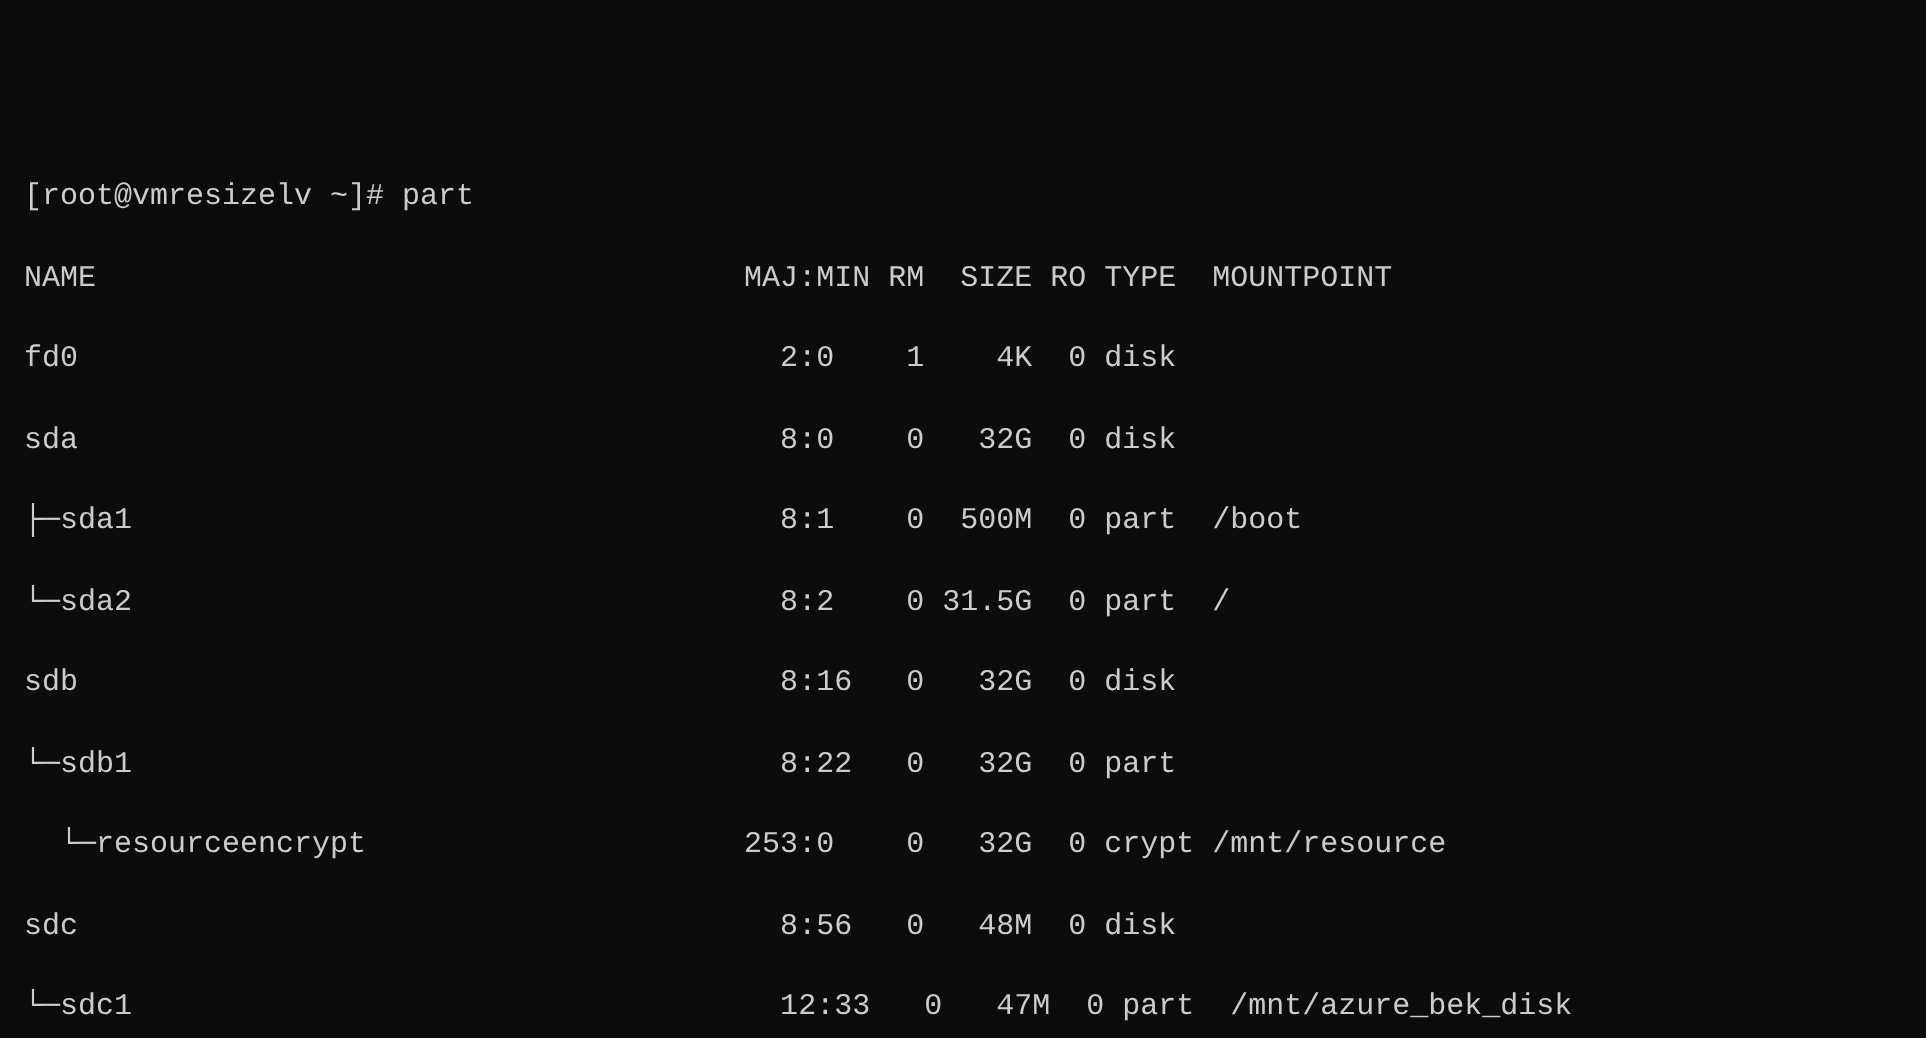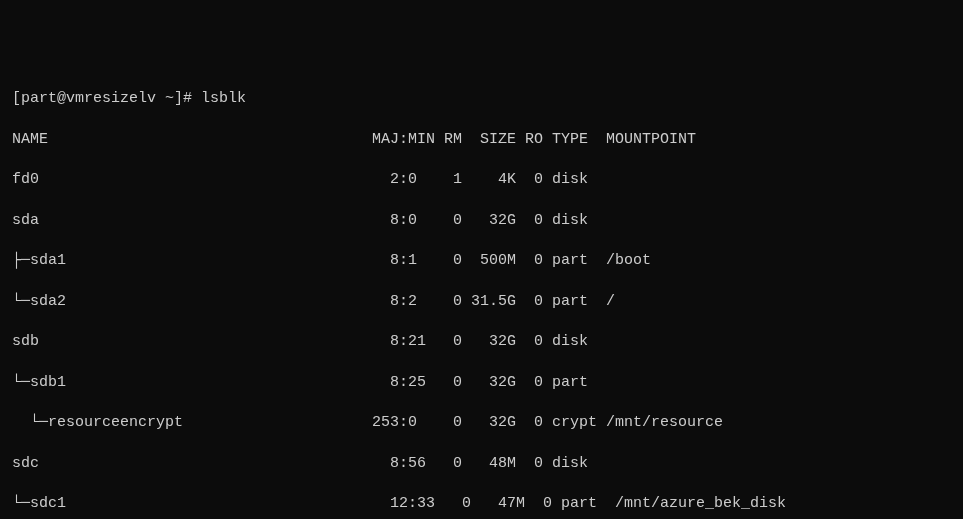--- a/index.html
+++ b/index.html
@@ -15,28 +15,28 @@
     .row {
       display: block;
       position: relative;
     }
   </style>
 </head>
 <body>
 
 
 
-<div class="row"><span>[part@vmresizelv ~]# lsblk</span></div>
+<div class="row"><span>[root@vmresizelv ~]# part</span></div>
 <div class="row"><span>NAME                                    MAJ:MIN RM  SIZE RO TYPE  MOUNTPOINT</span></div>
 <div class="row"><span>fd0                                       2:0    1    4K  0 disk</span></div>
 <div class="row"><span>sda                                       8:0    0   32G  0 disk</span></div>
 <div class="row"><span>├─sda1                                    8:1    0  500M  0 part  /boot</span></div>
 <div class="row"><span>└─sda2                                    8:2    0 31.5G  0 part  /</span></div>
-<div class="row"><span>sdb                                       8:21   0   32G  0 disk</span></div>
-<div class="row"><span>└─sdb1                                    8:25   0   32G  0 part</span></div>
+<div class="row"><span>sdb                                       8:16   0   32G  0 disk</span></div>
+<div class="row"><span>└─sdb1                                    8:22   0   32G  0 part</span></div>
 <div class="row"><span>  └─resourceencrypt                     253:0    0   32G  0 crypt /mnt/resource</span></div>
 <div class="row"><span>sdc                                       8:56   0   48M  0 disk</span></div>
 <div class="row"><span>└─sdc1                                    12:33   0   47M  0 part  /mnt/azure_bek_disk</span></div>
 
 
 
 
 
 
 

